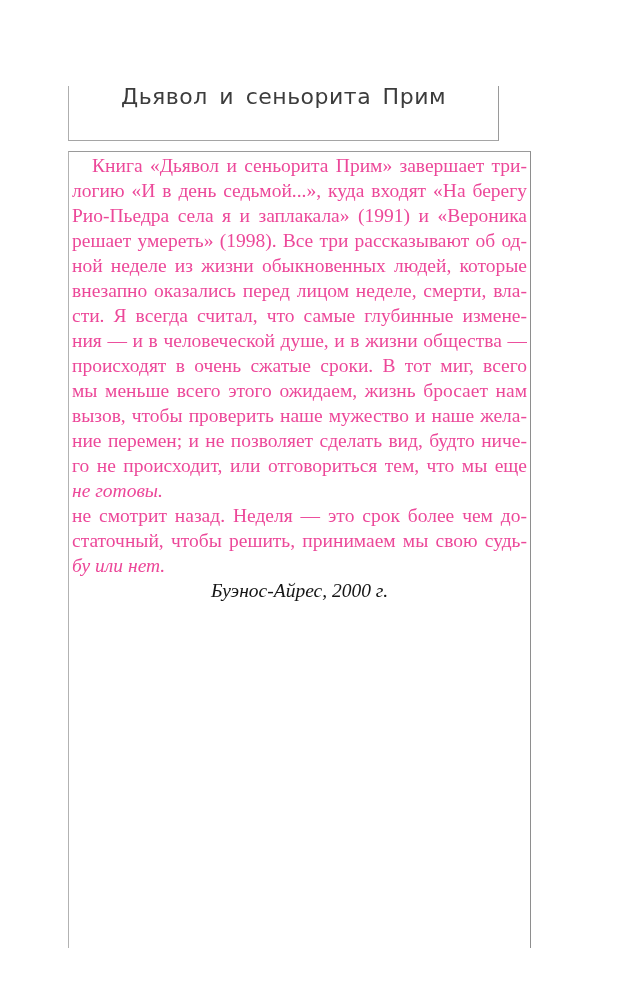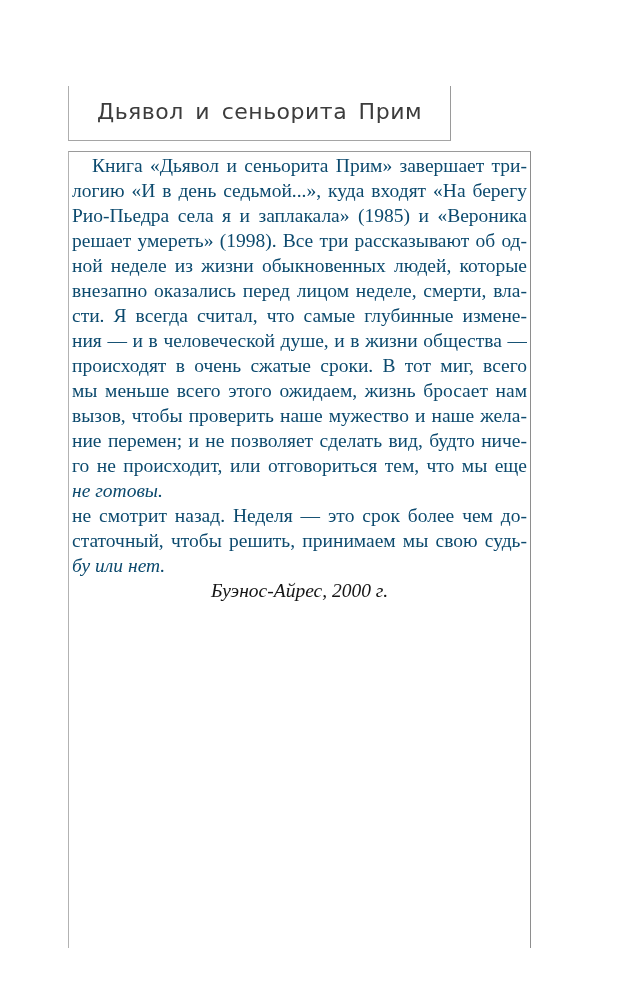--- a/index.html
+++ b/index.html
@@ -14,28 +14,28 @@
     position: relative;
     width: 632px;
     height: 1000px;
     background: #ffffff;
   }
   
   .header-box {
     position: absolute;
     left: 68px;
     top: 86px;
-    width: 383px;
+    width: 431px;
     height: 55px;
     box-sizing: border-box;
     border-left: 1px solid #aeaeae;
     border-right: 1px solid #9a9a9a;
     border-bottom: 1px solid #a5a5a5;
     display: flex;
-    align-items: center;
+    align-items: flex-start;
     justify-content: center;
   }
   .header-title {
     font-family: "DejaVu Sans", sans-serif;
     font-size: 22px;
     font-weight: 400;
     color: #3c3c3c;
     letter-spacing: 0.5px;
     word-spacing: 4px;
     white-space: nowrap;
@@ -53,21 +53,21 @@
     border-left: 1px solid #b2b2b2;
     border-right: 1px solid #8e8e8e;
     padding: 1px 3px 0 3px;
   }
   .para { margin: 0; }
   .line {
     font-family: "Liberation Serif", "DejaVu Serif", serif;
     font-size: 19.5px;
     height: 25px;
     line-height: 25px;
-    color: #0c4a6e;
+    color: #ec4899;
     text-align: justify;
     text-align-last: justify;
     overflow: hidden;
     white-space: normal;
   }
   .line.first { padding-left: 20px; }
   .line.last  { text-align-last: left; font-style: italic; }
   .signature {
     font-family: "Liberation Serif", "DejaVu Serif", serif;
     font-size: 19.5px;
@@ -85,21 +85,21 @@
 
   <div class="header-box">
     <span class="header-title">Дьявол и сеньорита Прим</span>
   </div>
 
   <div class="text-box">
     <div id="paragraphs">
         <div class="para">
           <div class="line first">Книга «Дьявол и сеньорита Прим» завершает три-</div>
           <div class="line">логию «И в день седьмой...», куда входят «На берегу</div>
-          <div class="line">Рио-Пьедра села я и заплакала» (1985) и «Вероника</div>
+          <div class="line">Рио-Пьедра села я и заплакала» (1991) и «Вероника</div>
           <div class="line">решает умереть» (1998). Все три рассказывают об од-</div>
           <div class="line">ной неделе из жизни обыкновенных людей, которые</div>
           <div class="line">внезапно оказались перед лицом неделе, смерти, вла-</div>
           <div class="line">сти. Я всегда считал, что самые глубинные измене-</div>
           <div class="line">ния — и в человеческой душе, и в жизни общества —</div>
           <div class="line">происходят в очень сжатые сроки. В тот миг, всего</div>
           <div class="line">мы меньше всего этого ожидаем, жизнь бросает нам</div>
           <div class="line">вызов, чтобы проверить наше мужество и наше жела-</div>
           <div class="line">ние перемен; и не позволяет сделать вид, будто ниче-</div>
           <div class="line">го не происходит, или отговориться тем, что мы еще</div>

